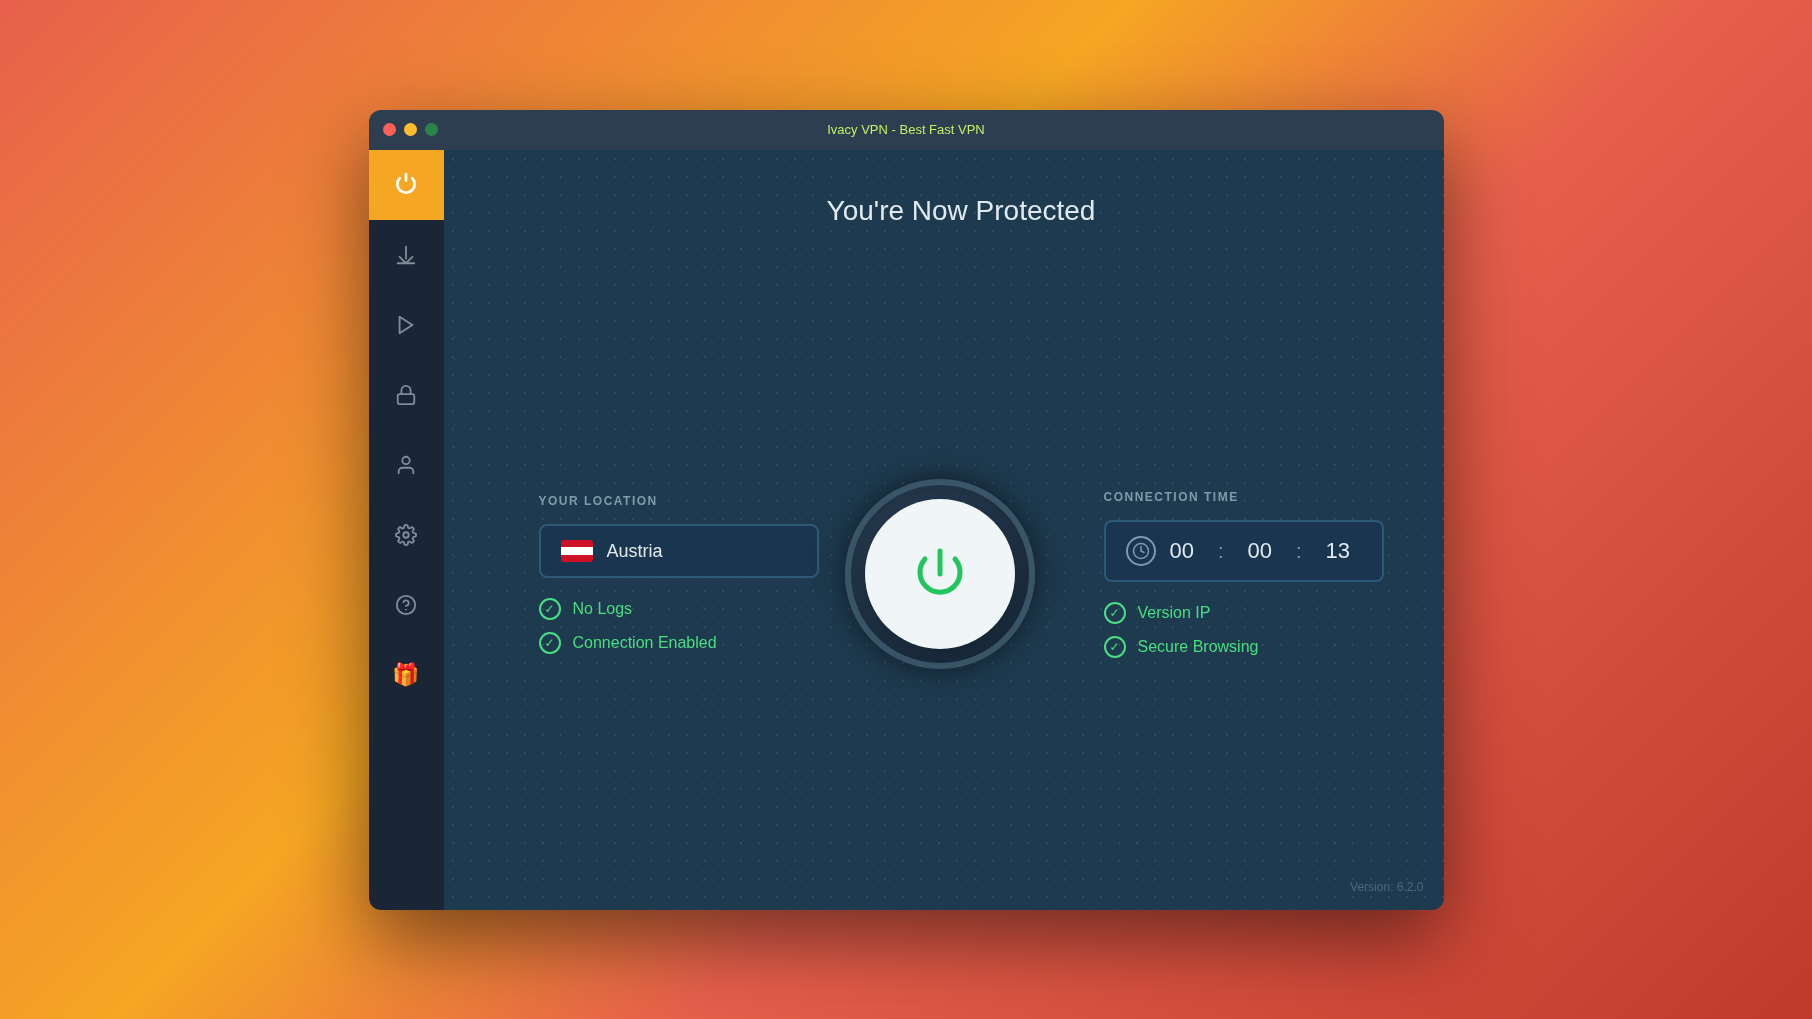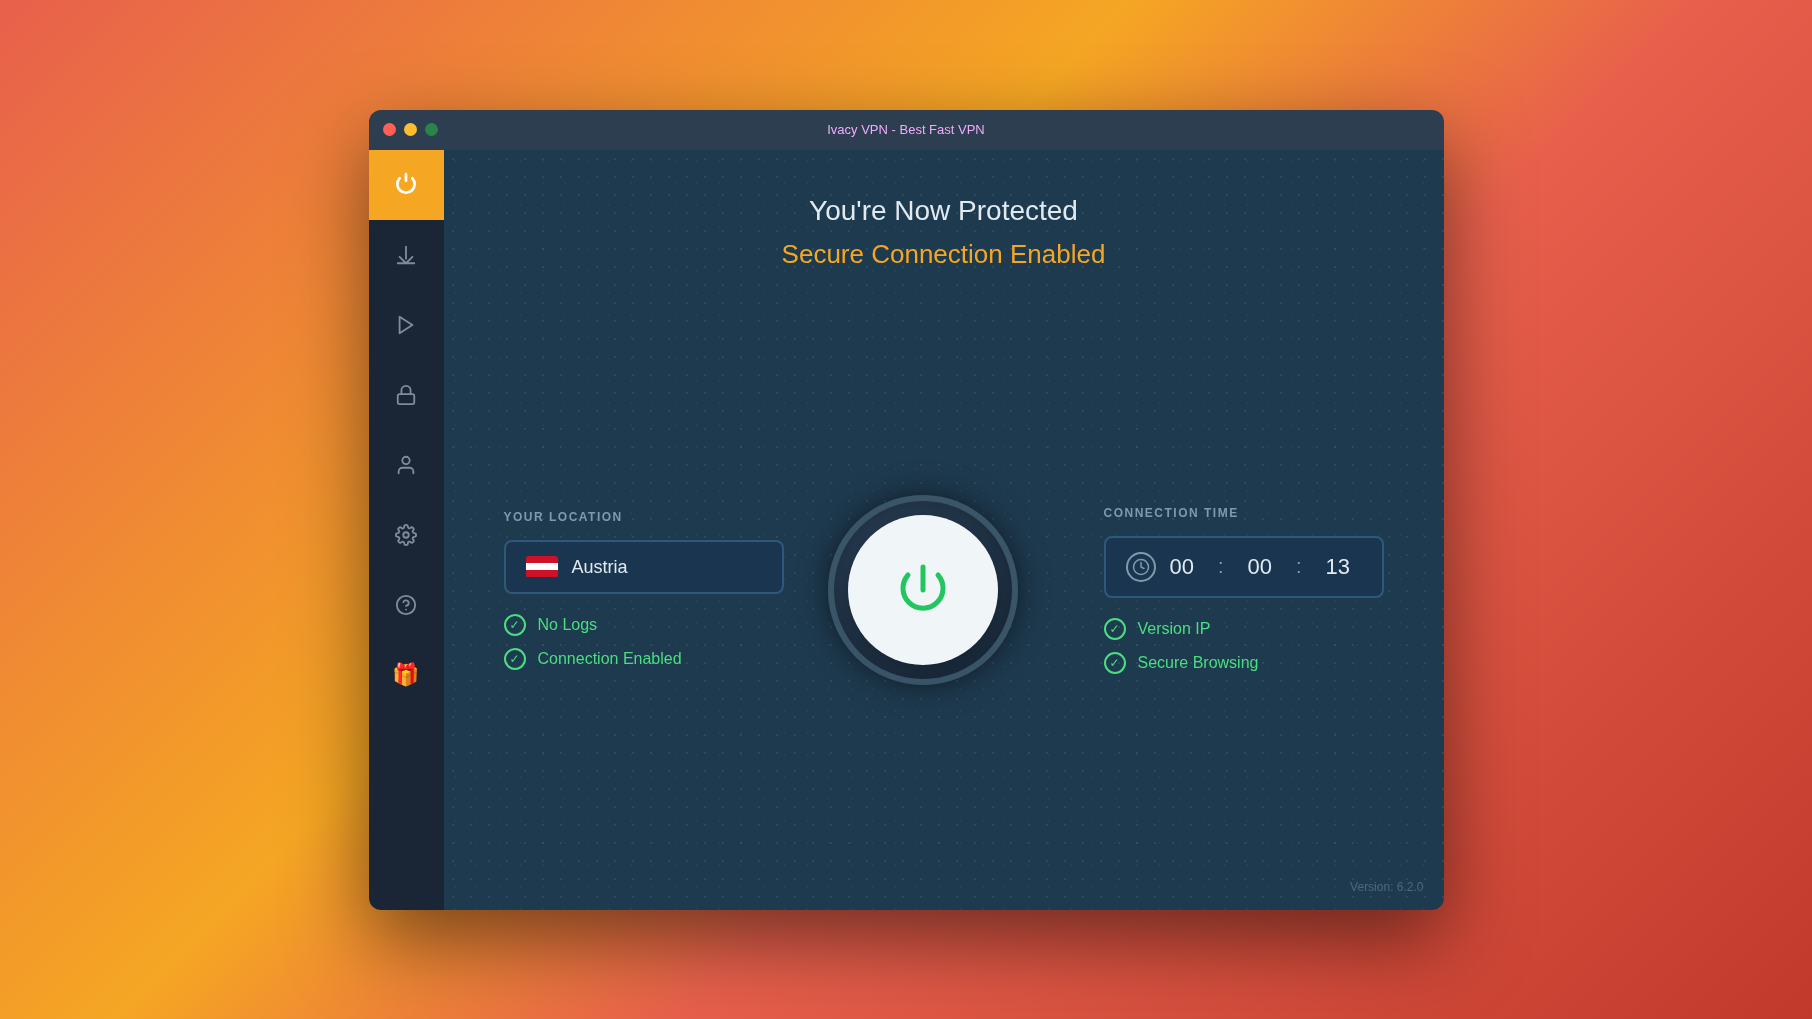--- a/index.html
+++ b/index.html
@@ -40,21 +40,21 @@
       border-radius: 50%;
       cursor: pointer;
     }
     .traffic-light.close { background: #ff5f57; }
     .traffic-light.minimize { background: #ffbd2e; }
     .traffic-light.maximize { background: #28ca41; opacity: 0.5; }
     .title-text {
       position: absolute;
       left: 50%;
       transform: translateX(-50%);
-      color: #f0abfc;
+      color: #bef264;
       font-size: 13px;
       font-weight: 500;
     }
     .app-body {
       display: flex;
       flex: 1;
       overflow: hidden;
     }
     .sidebar {
       width: 75px;
@@ -87,20 +87,21 @@
     
     .main-content {
       flex: 1;
       background: #1e3a4f;
       background-image: radial-gradient(circle, rgba(255,255,255,0.03) 1px, transparent 1px);
       background-size: 22px 22px;
       display: flex;
       flex-direction: column;
       position: relative;
       overflow: hidden;
+      padding-left: 35px;
     }
     
     .world-map-overlay {
       position: absolute;
       top: 0; left: 0; right: 0; bottom: 0;
       background-image: radial-gradient(circle, rgba(255,255,255,0.08) 1px, transparent 1px);
       background-size: 18px 18px;
       pointer-events: none;
     }
     .header-section {
@@ -367,21 +368,20 @@
           🎁
         </span>
       </div>
     </div>
 
     <div class="main-content">
       <div class="world-map-overlay"></div>
 
       <div class="header-section">
         <div class="protected-text">You're Now Protected</div>
-        <div class="secure-connection-text">Secure Connection Enabled</div>
       </div>
 
       <div class="info-section">
 
         <div class="location-panel">
           <div class="panel-label">YOUR LOCATION</div>
           <div class="location-box">
 
             <div class="flag">
               <div class="flag-stripe" style="background:#CE1126;"></div>

